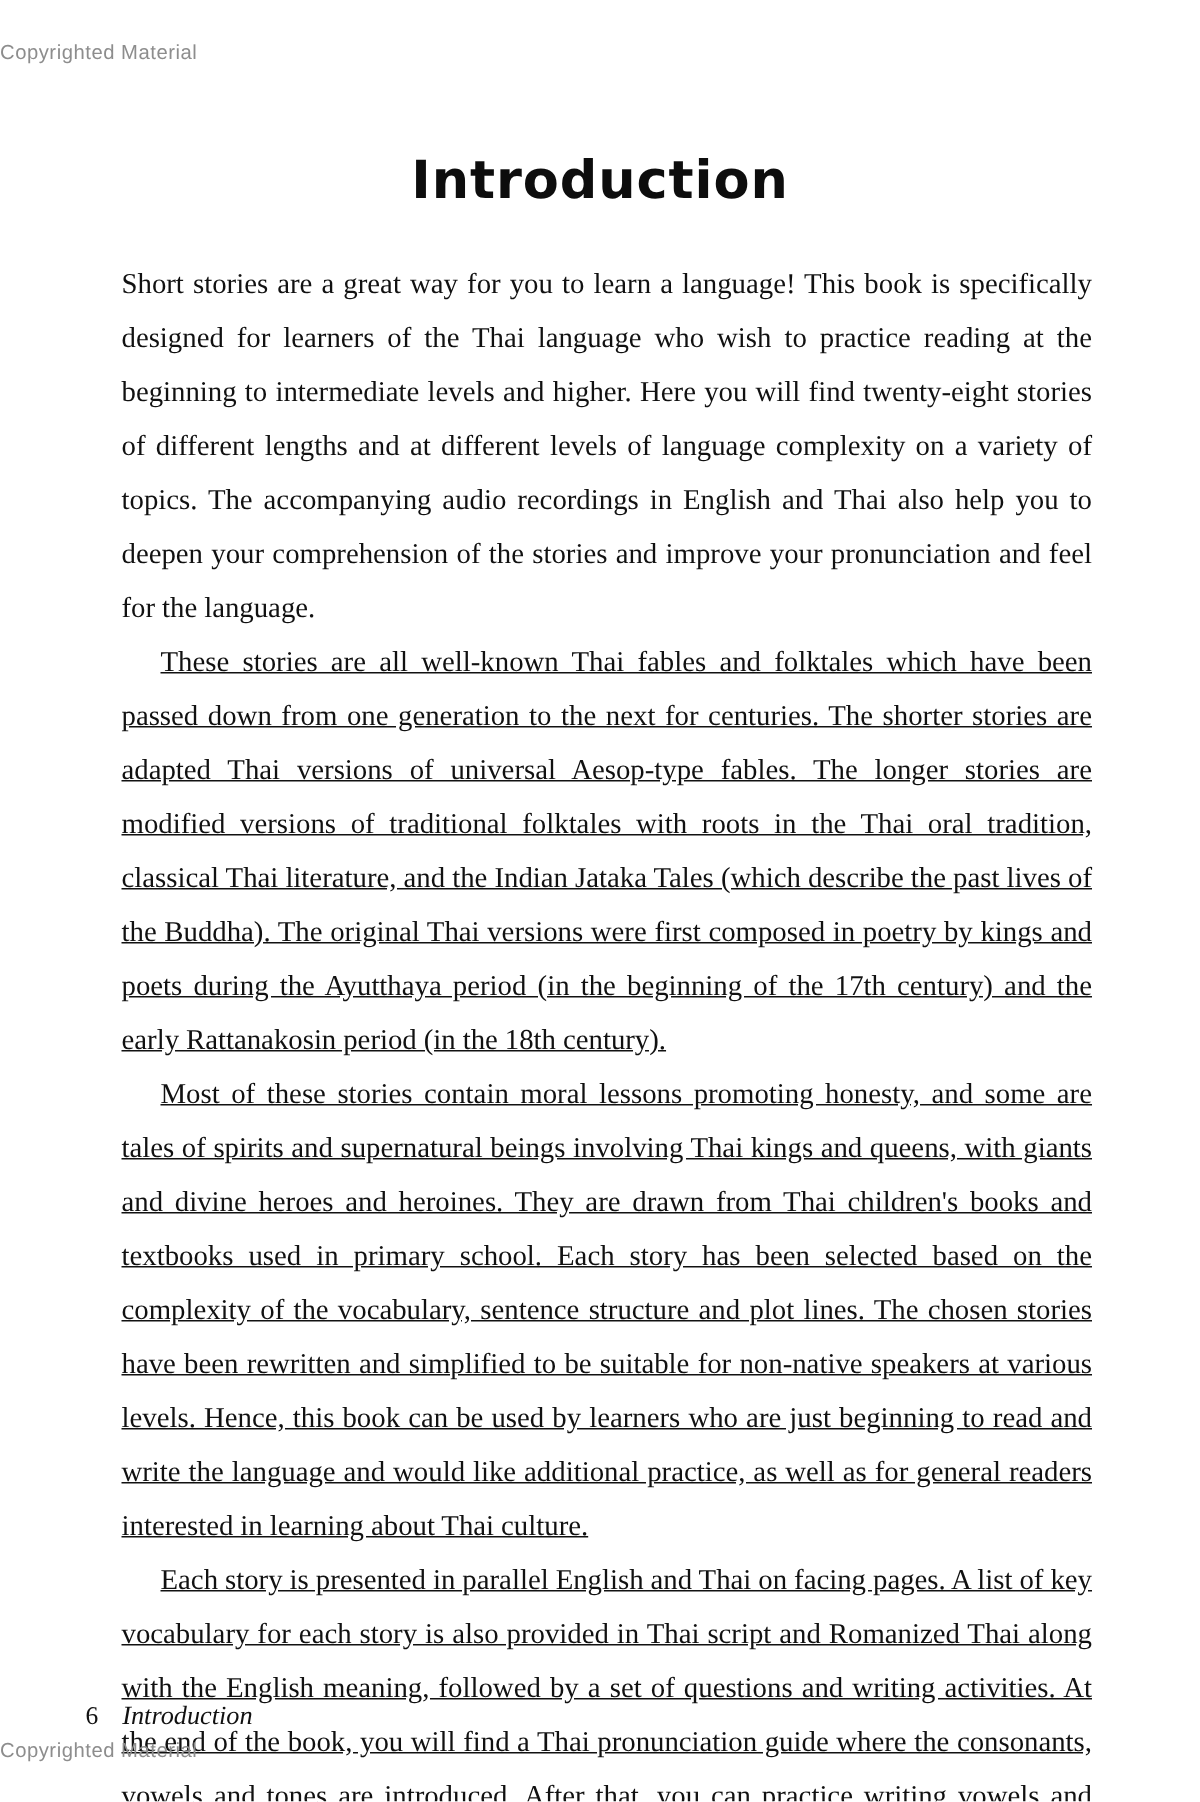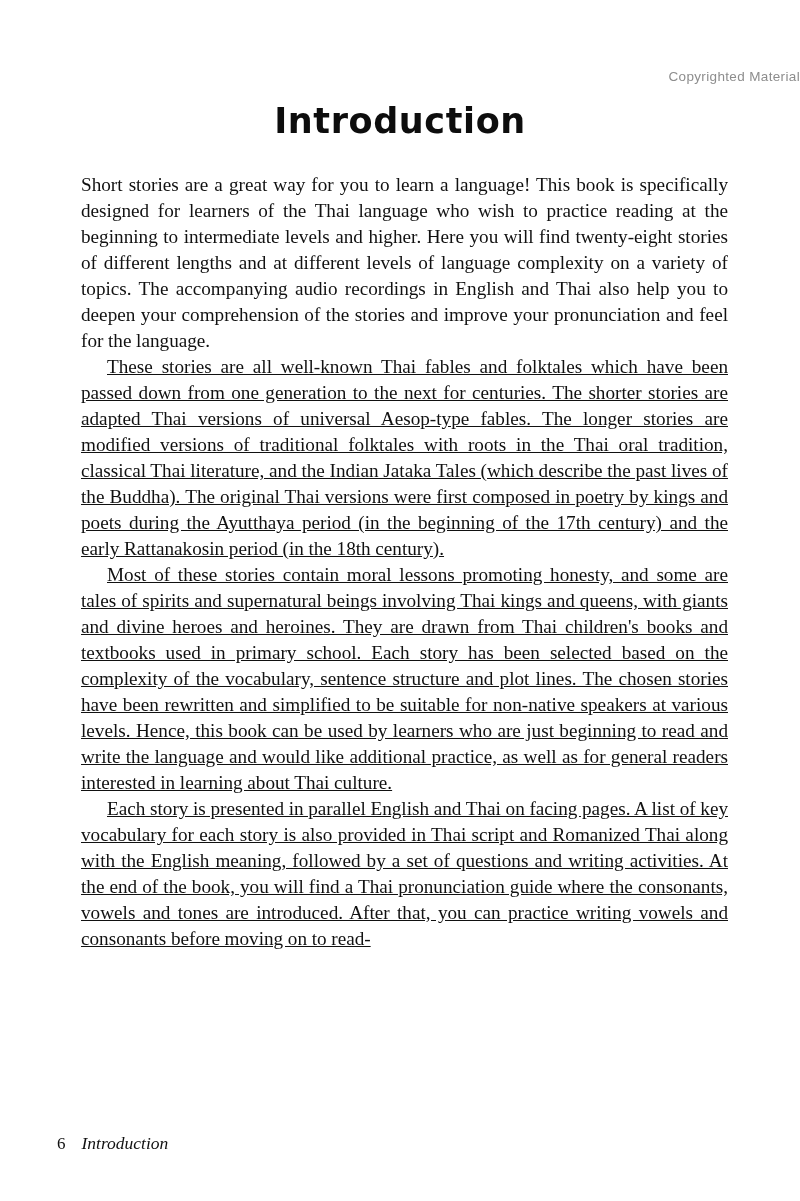--- a/index.html
+++ b/index.html
@@ -16,27 +16,26 @@
     overflow: hidden;
     font-family: "Liberation Serif", "DejaVu Serif", serif;
     -webkit-font-smoothing: antialiased;
   }
 
   
   .watermark {
     position: absolute;
     left: 0;
     width: 800px;
-    text-align: right;
+    text-align: left;
     font-family: "Liberation Sans", "DejaVu Sans", sans-serif;
     font-size: 13.5px;
     letter-spacing: 0.35px;
     color: #8d8d8d;
     white-space: nowrap;
-    margin-top: 42px;
   }
   .watermark-top    { top: 27px; }
   .watermark-bottom { top: 1159px; }
 
   
   .chapter-title {
     position: absolute;
     left: 0;
     top: 78px;
     width: 800px;
@@ -53,21 +52,21 @@
   .body-column {
     position: absolute;
     left: 81px;
     top: 172px;
     width: 647px;
   }
 
   .body-paragraph {
     margin: 0;
     font-size: 19.2px;
-    line-height: 26px;
+    line-height: 36px;
     color: #111111;
     text-align: justify;
     text-justify: inter-word;
     -moz-hyphens: none;
     hyphens: none;
     word-spacing: -0.15px;
   }
   .body-paragraph.indented {
     text-indent: 26px;
     text-decoration: underline;

